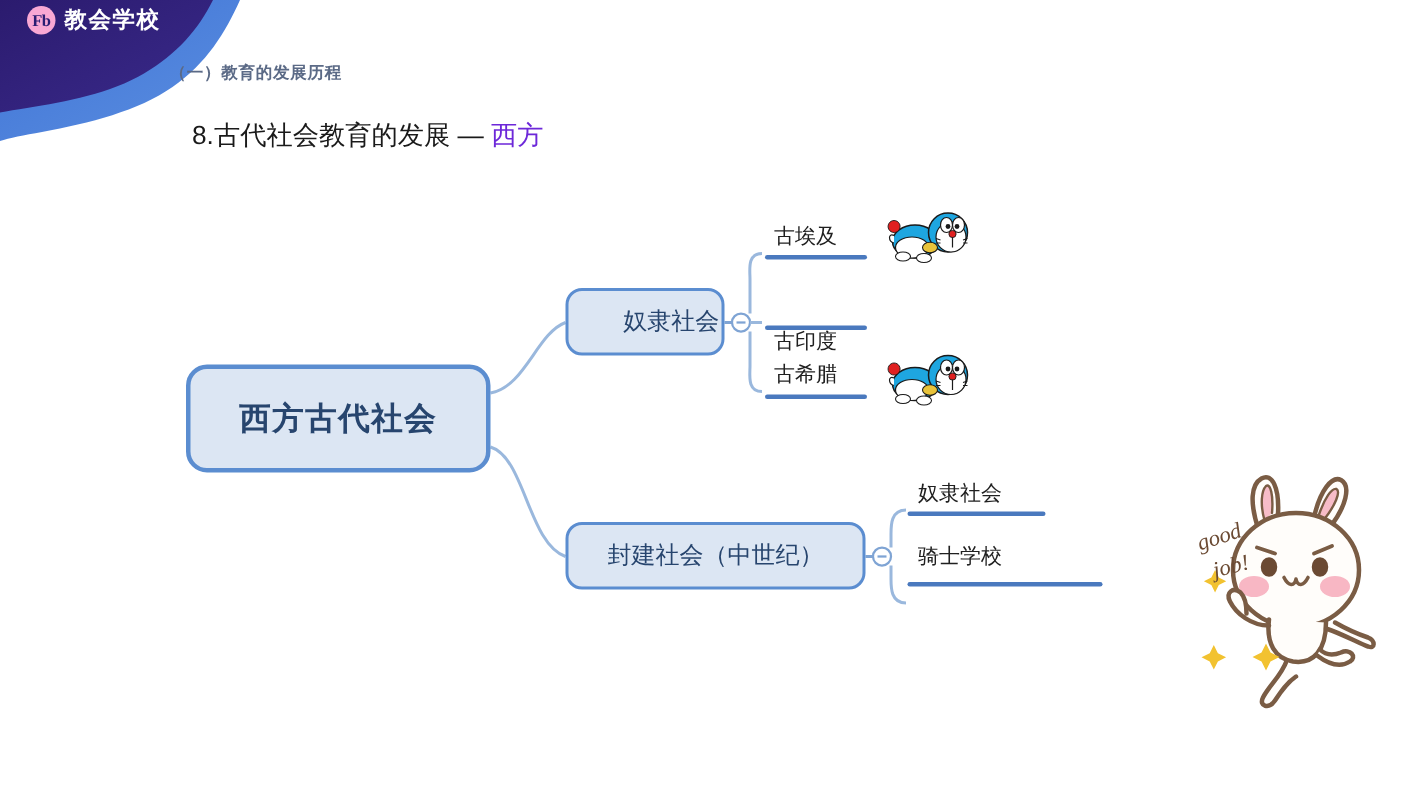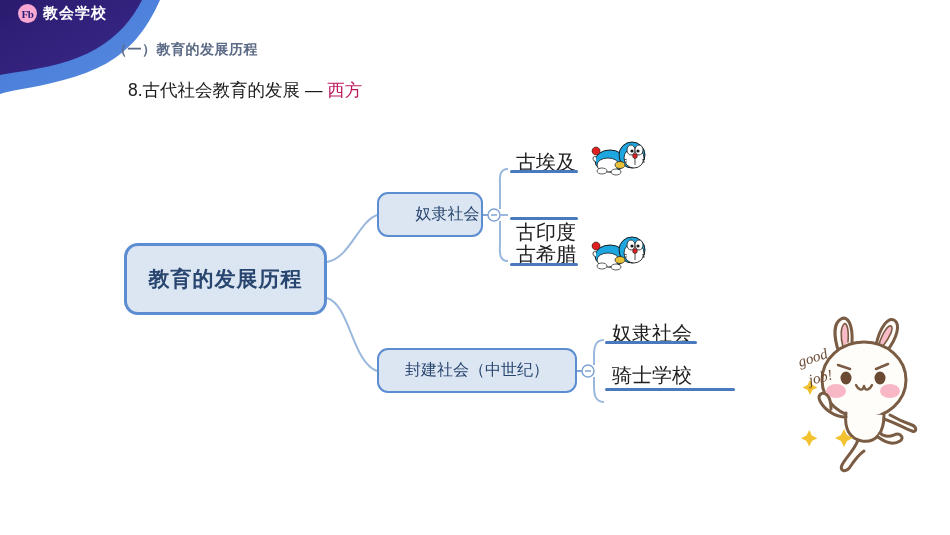--- a/index.html
+++ b/index.html
@@ -47,35 +47,35 @@
     color: #ffffff;
     font-size: 15px;
     font-weight: bold;
     letter-spacing: 1px;
   }
 
   
   #slide-title {
     position: absolute;
     left: 113px; top: 41px;
-    font-size: 14px;
+    font-size: 11px;
     font-weight: bold;
     color: #5b6a86;
     letter-spacing: 0.5px;
     white-space: nowrap;
   }
   #slide-subtitle {
     position: absolute;
     left: 128px; top: 78px;
     font-size: 17.5px;
     color: #1a1a1a;
     white-space: nowrap;
   }
   #slide-subtitle .accent {
-    color: #be185d;
+    color: #6d28d9;
   }
 
   
   #mindmap {
     position: absolute;
     left: 0; top: 0;
     width: 950px; height: 535px;
   }
   .node-box {
     position: absolute;
@@ -107,21 +107,21 @@
   #node-feudal {
     left: 377px; top: 348px;
     width: 200px; height: 45px;
     font-size: 16px;
   }
 
   .leaf {
     position: absolute;
     white-space: nowrap;
     color: #202020;
-    font-size: 20px;
+    font-size: 14px;
   }
   .leaf-rule {
     position: absolute;
     height: 3px;
     background: #4a79be;
     border-radius: 2px;
   }
 
   
   .doraemon {
@@ -182,21 +182,21 @@
   <path d="M500,215 L508,215" stroke="#9ab8dd" stroke-width="2" fill="none"></path>
   <path d="M500,221 L500,244 C500,250 498,261 508,261" stroke="#9ab8dd" stroke-width="2" fill="none"></path>
 
   <line x1="577" y1="371" x2="582" y2="371" stroke="#7fa4d4" stroke-width="2"></line>
   <circle cx="588" cy="371" r="6" fill="#ffffff" stroke="#7fa4d4" stroke-width="1.5"></circle>
   <line x1="585" y1="371" x2="591" y2="371" stroke="#7fa4d4" stroke-width="1.5"></line>
   <path d="M604,340 C594,340 594,350 594,356 L594,365" stroke="#9ab8dd" stroke-width="2" fill="none"></path>
   <path d="M594,377 L594,386 C594,392 594,402 604,402" stroke="#9ab8dd" stroke-width="2" fill="none"></path>
 </svg>
 
-<div class="node-box" id="node-root">教育的发展历程</div>
+<div class="node-box" id="node-root">西方古代社会</div>
 <div class="node-box" id="node-slave">奴隶社会</div>
 <div class="node-box" id="node-feudal">封建社会（中世纪）</div>
 
 <div class="leaf" style="left:516px; top:149px;">古埃及</div>
 <div class="leaf-rule" style="left:510px; top:170px; width:68px;"></div>
 
 <div class="leaf" style="left:516px; top:195px;margin-top:24px;">古印度</div>
 <div class="leaf-rule" style="left:510px; top:217px; width:68px;"></div>
 
 <div class="leaf" style="left:516px; top:241px;">古希腊</div>

